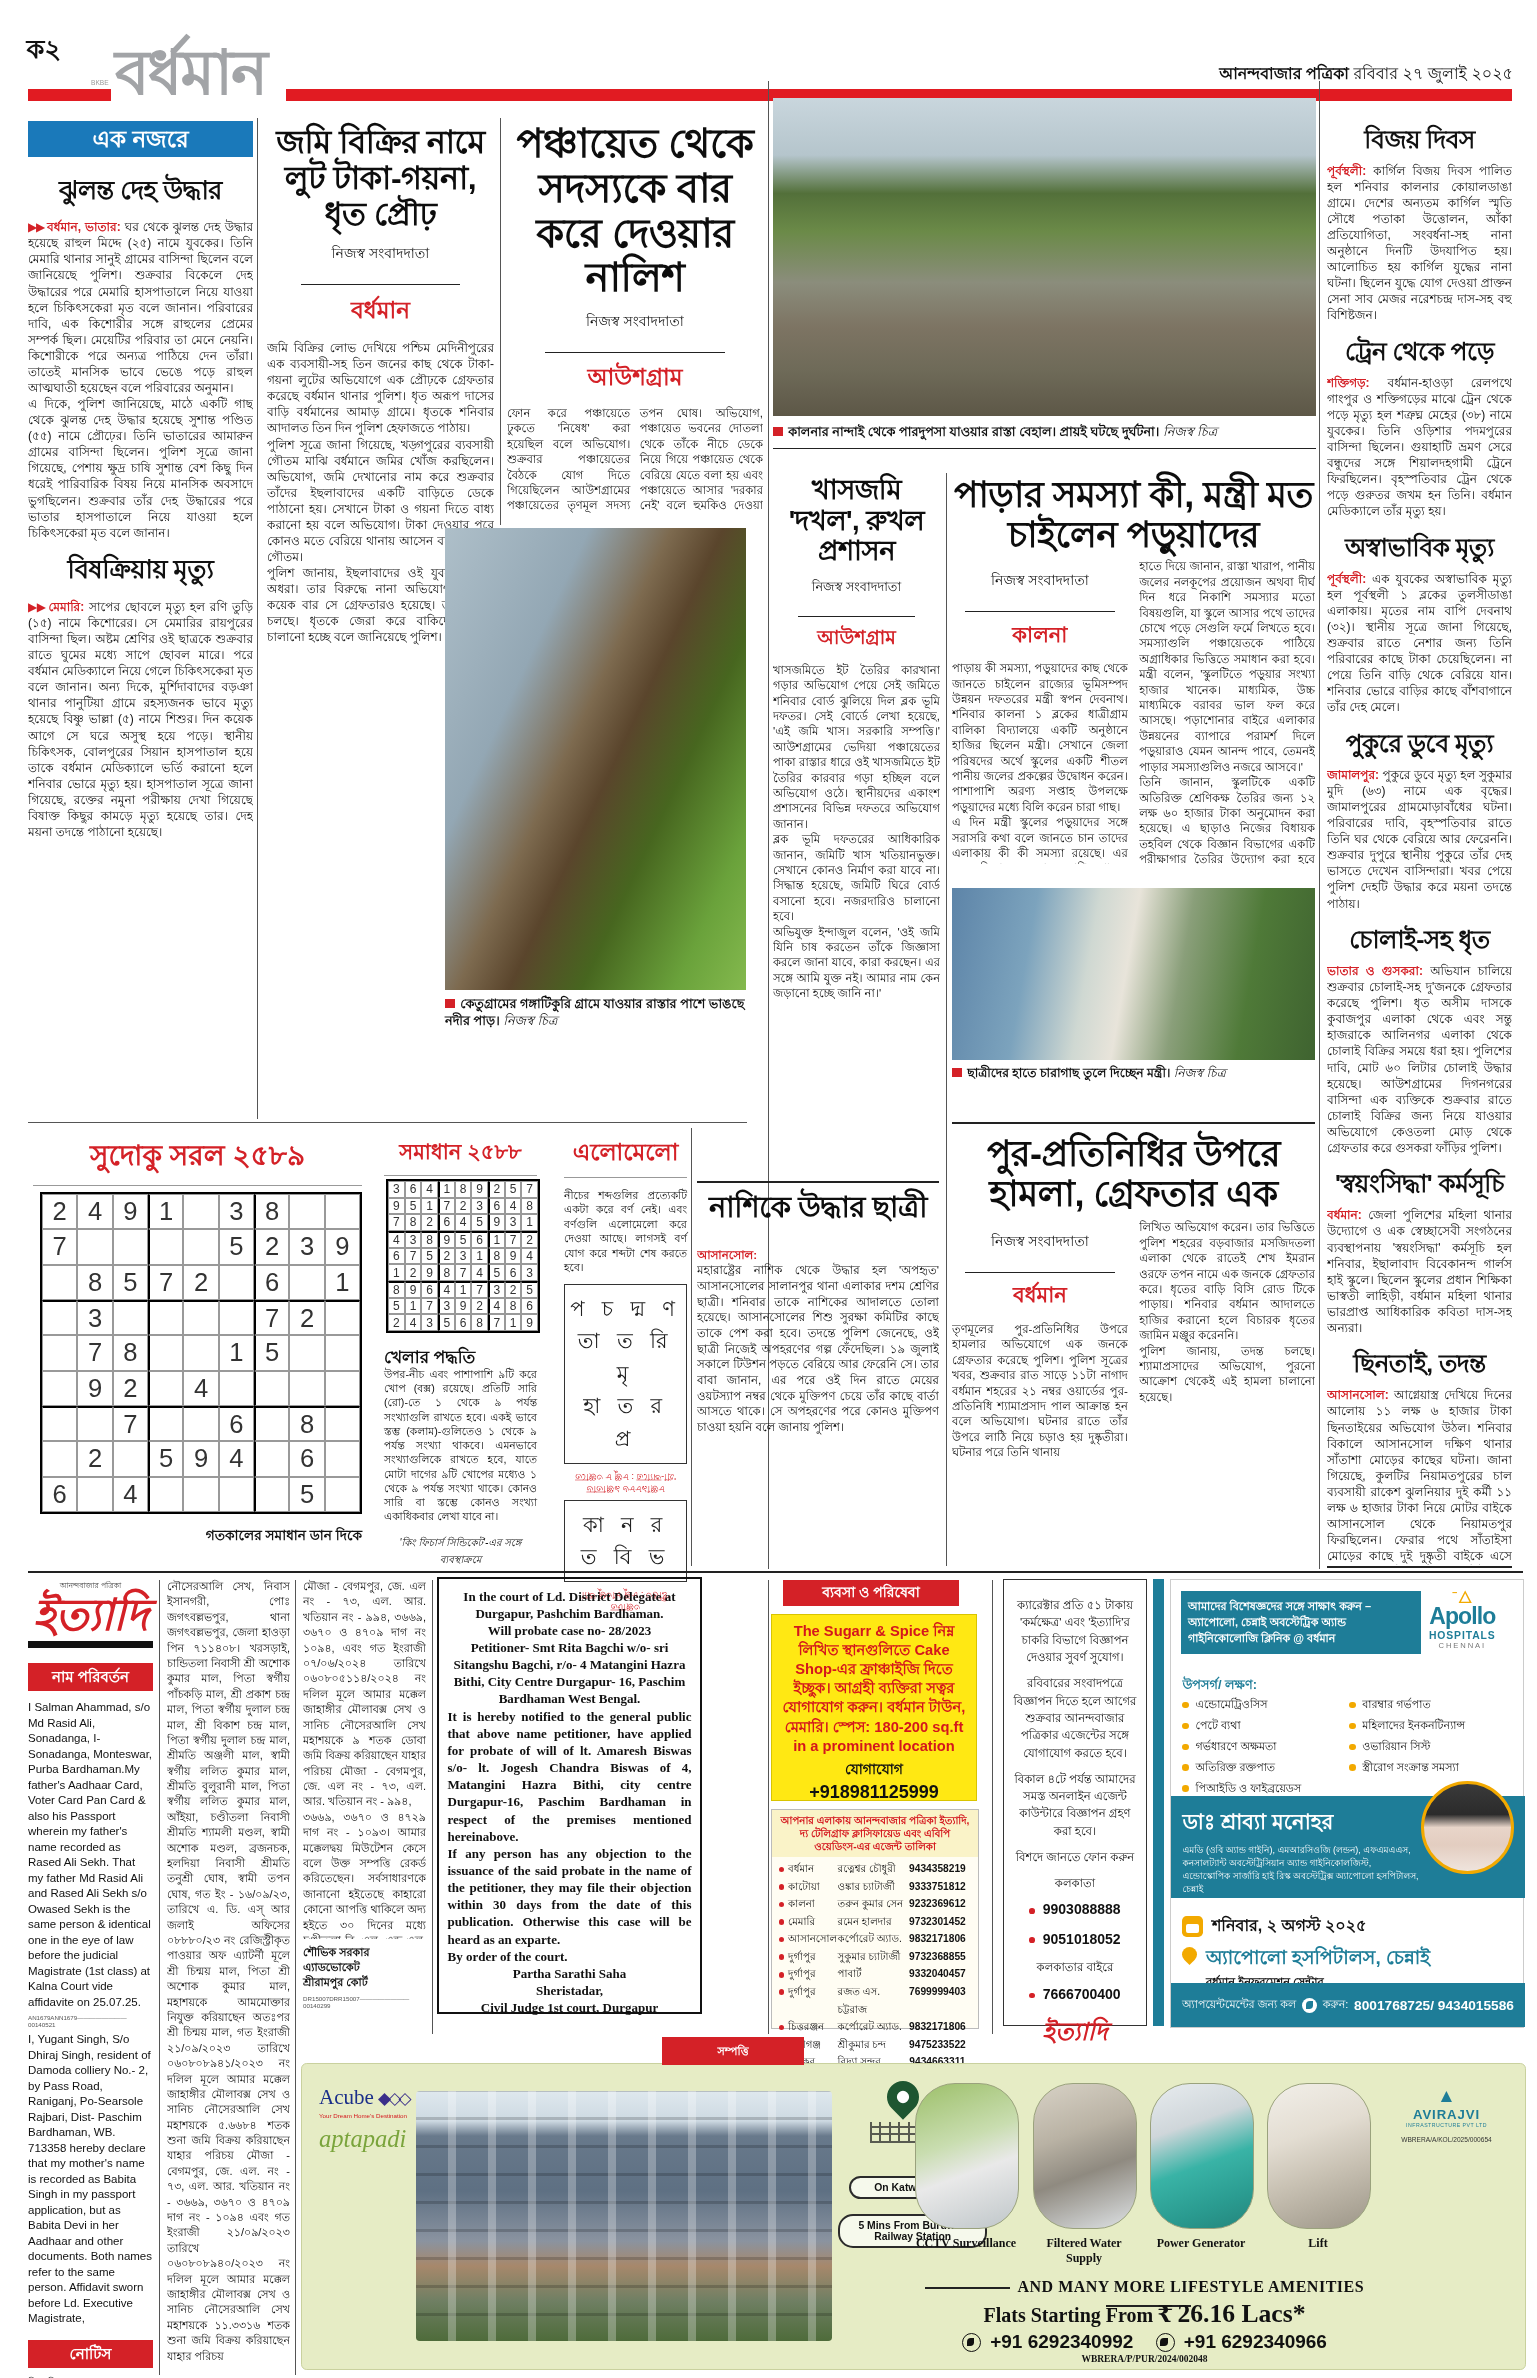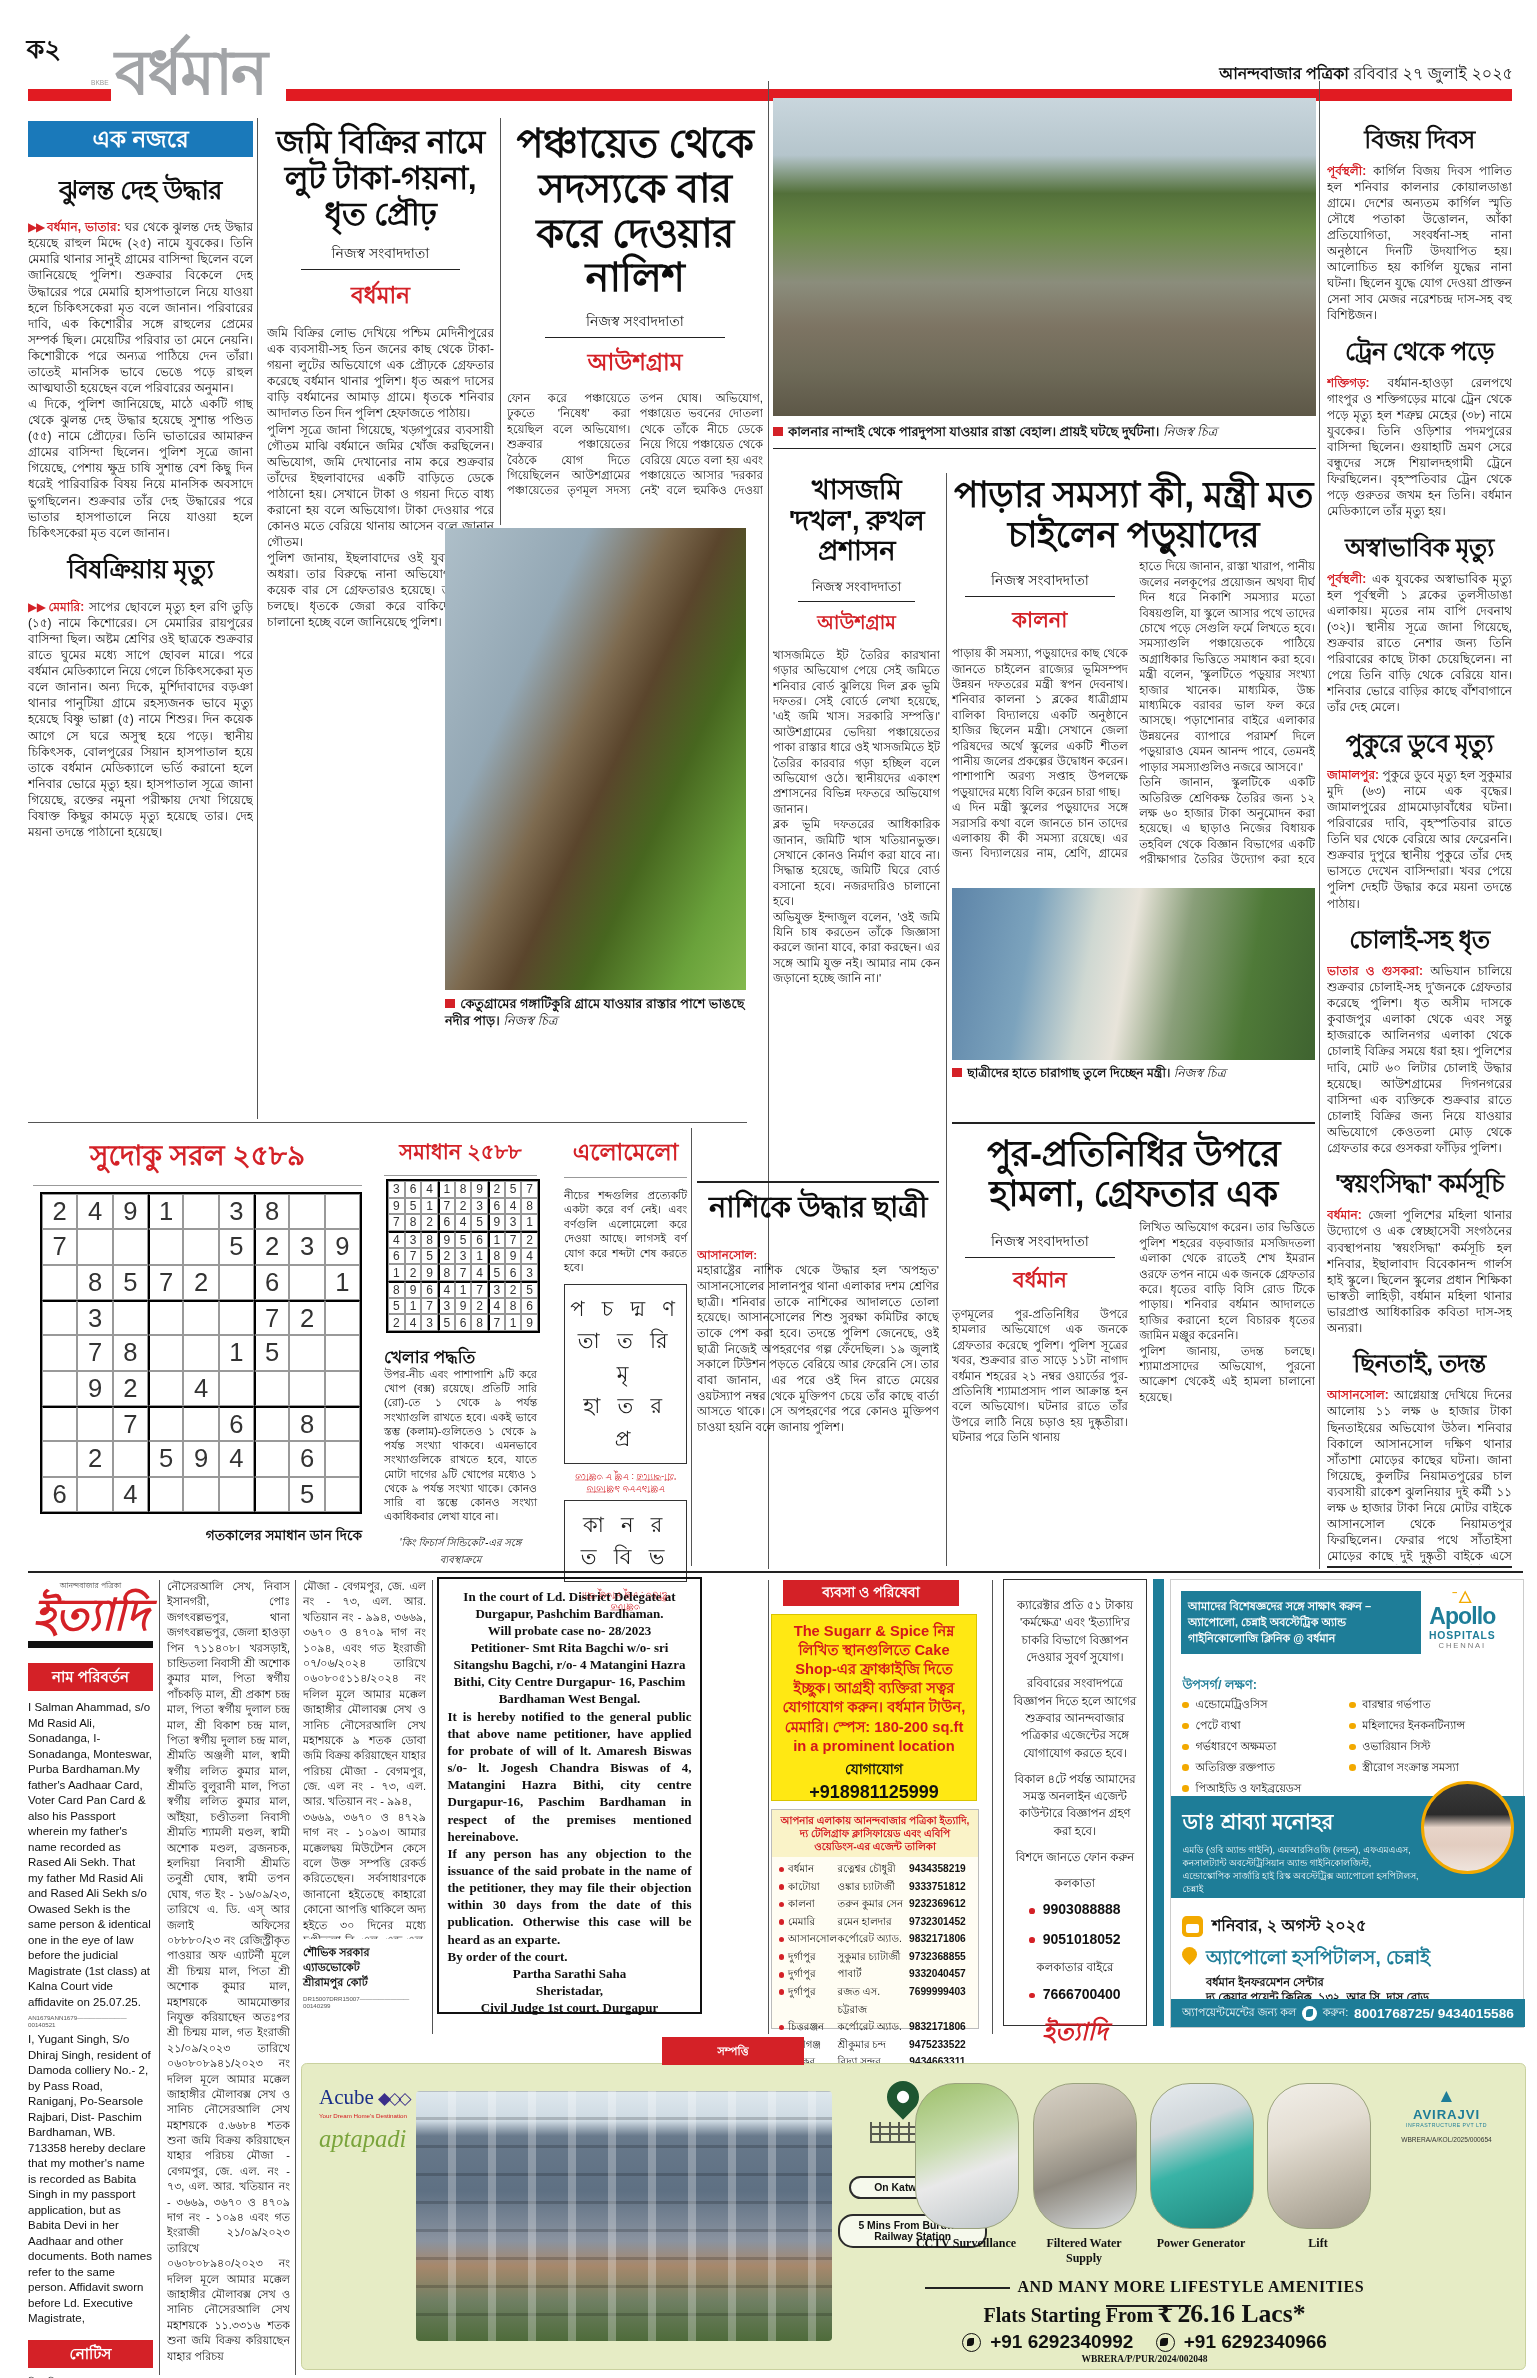--- a/index.html
+++ b/index.html
@@ -2,21 +2,21 @@
 <html style="font-size:15px"><head>
 <meta charset="utf-8">
 <style>
   html,body{margin:0;padding:0;}
   body{width:1538px;height:2378px;position:relative;background:#fff;
        font-family:"Liberation Sans","DejaVu Sans",sans-serif;color:#111;}
   .abs{position:absolute;}
   .vr{position:absolute;width:0.9px;background:#555;}
   .hr{position:absolute;height:0.9px;background:#555;}
   .headline{font-weight:700;text-align:center;line-height:1.12;color:#0d0d0d;letter-spacing:-0.5px;}
-  .byline{font-size:14px;text-align:center;padding-bottom:3px;border-bottom:1.9px solid #222;width:70%;margin:9.5px auto 0;}
+  .byline{font-size:14px;text-align:center;padding-bottom:18px;border-bottom:1.9px solid #222;width:70%;margin:9.5px auto 0;}
   .dateline{font-weight:700;color:#d42127;text-align:center;margin-top:6.6px;}
   .body-text{font-size:12px;line-height:1.34;text-align:justify;white-space:pre-line;overflow:hidden;}
   .dl{font-weight:700;color:#d42127;}
   .marker{color:#d42127;font-weight:700;letter-spacing:-1.9px;margin-right:2.8px;}
   .caption{font-size:12.8px;font-weight:700;line-height:1.3;}
   .caption .credit{font-style:italic;font-weight:400;}
   .sq{display:inline-block;width:9.5px;height:9.5px;background:#d42127;margin-right:5.7px;}
   .photo{background-size:cover;}
   .rail-story{margin-bottom:9.5px;}
   .rail-title{font-size:24.6px;font-weight:700;text-align:center;margin:5.7px 0 1.9px;letter-spacing:-0.5px;}
@@ -551,21 +551,21 @@
   </div>
   <div style="position:absolute;left:11.4px;top:363px;display:flex;gap:8.5px;">
     <span style="margin-top:3.8px;width:15px;height:15px;border-radius:50% 50% 50% 0;transform:rotate(-45deg);background:#f2a900;display:inline-block;flex:none;"></span>
     <span>
       <span class="teal" style="font-size:19px;font-weight:700;display:block;">অ্যাপোলো হসপিটালস, চেন্নাই</span>
       <span class="pre" style="font-size:11.4px;font-weight:700;line-height:1.35;display:block;">বর্ধমান ইনফরমেশন সেন্টার
 দ্য কেয়ার পয়েন্ট ক্লিনিক, ১৩২, আর.সি. দাস রোড,
 পূর্ব বর্ধমান-৭১৩১০১</span>
     </span>
   </div>
-  <div style="position:absolute;left:0;bottom:0;width:354px;height:28px;background:#1e7d98;color:#fff;display:flex;align-items:center;justify-content:center;gap:5.7px;font-size:11px;">
+  <div style="position:absolute;left:0;bottom:0;width:354px;height:44px;background:#1e7d98;color:#fff;display:flex;align-items:center;justify-content:center;gap:5.7px;font-size:11px;">
     <span>অ্যাপয়েন্টমেন্টের জন্য কল</span>
     <span style="width:15px;height:15px;border-radius:50%;background:#fff;display:inline-block;position:relative;">
         <span style="position:absolute;left:3.8px;top:3.8px;width:7.6px;height:7.6px;border-radius:50% 0;background:#1e7d98;"></span>
       </span>
     <span>করুন:</span>
     <span style="font-size:13.7px;font-weight:700;">8001768725/ 9434015586</span>
   </div>
 </div>
 
 <div class="abs redbox" style="left:662px;top:2037px;width:142px;height:28px;line-height:28px;font-size:11px;z-index:3;">সম্পত্তি</div>

